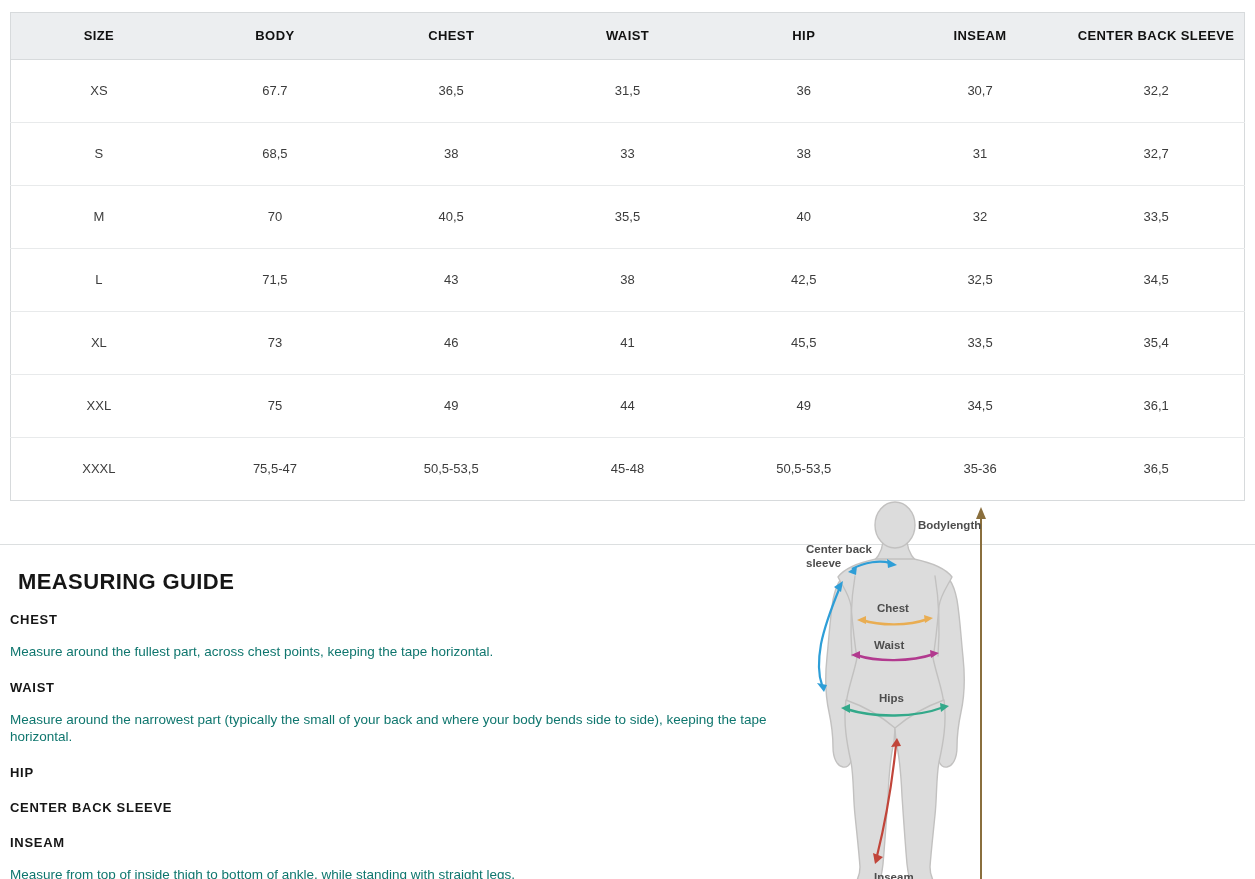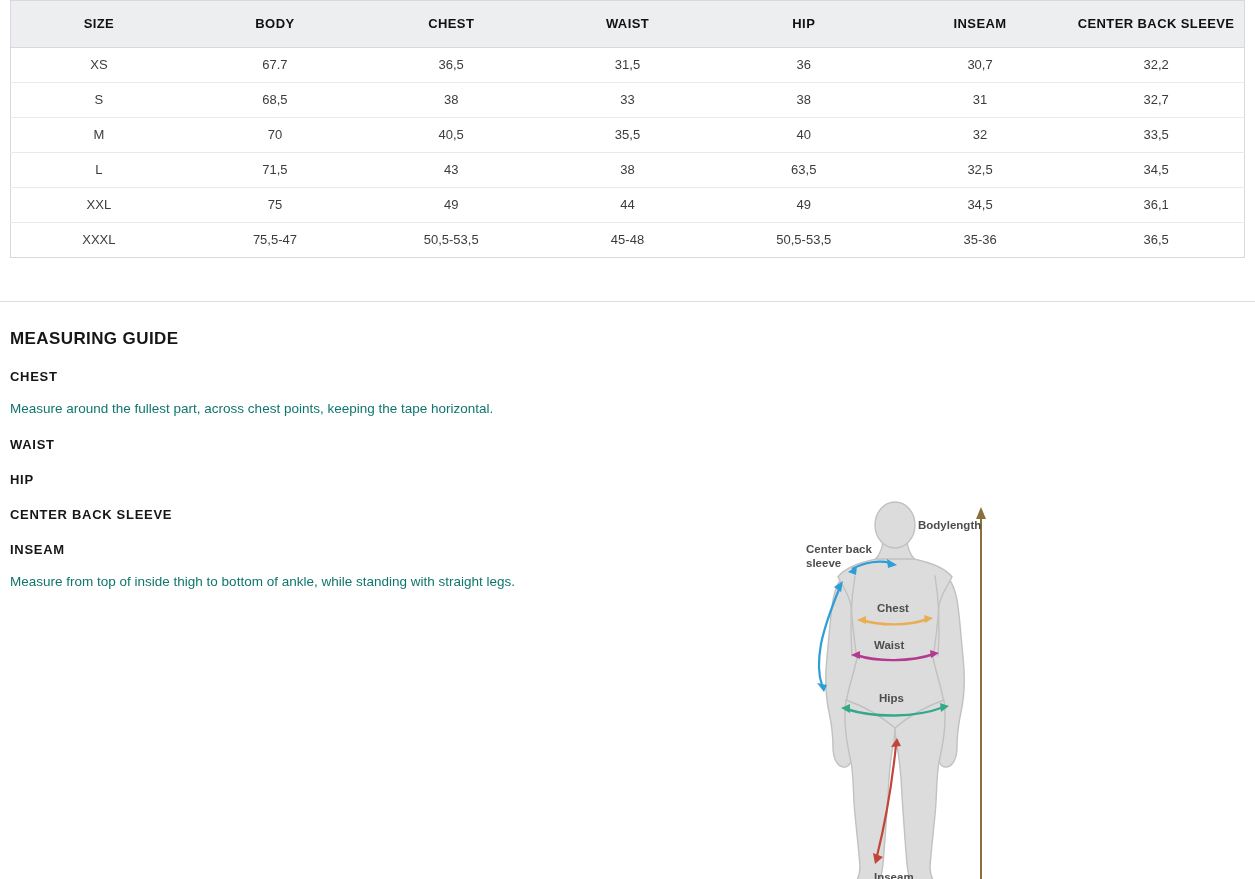--- a/index.html
+++ b/index.html
@@ -2,48 +2,48 @@
 <html><head>
 <meta charset="utf-8">
 <style>
   html,body{margin:0;padding:0;background:#fff;}
   body{
     width:1255px;height:879px;position:relative;overflow:hidden;
     font-family:"Liberation Sans","DejaVu Sans",sans-serif;
     -webkit-font-smoothing:antialiased;
   }
   
-  .table-wrap{margin:0 10px 0 10px;}
+  .table-wrap{margin:12px 10px 0 10px;}
   table.size-chart{
     width:100%;border-collapse:collapse;
     border:1px solid #d7dadc;
     table-layout:fixed;
   }
   table.size-chart th{
     background:#eceef0;
     font-size:13px;font-weight:bold;color:#111;
     letter-spacing:.4px;
     padding:15px 6px;line-height:16px;
     border-bottom:1px solid #d7dadc;
     text-align:center;
   }
   table.size-chart td{
     font-size:13px;color:#3c3c3c;
-    padding:9px 6px;line-height:16px;
+    padding:23px 6px;line-height:16px;
     text-align:center;
     border-bottom:1px solid #e8eaeb;
     background:#fff;
   }
   table.size-chart tr:last-child td{border-bottom:none;}
   
   .divider{height:1px;background:#dcdfe0;margin-top:43px;}
   
   .guide{margin:26px 0 0 10px;}
   .guide-title{
-    margin:0;font-size:17px;font-weight:bold;color:#161616;
+    margin:8px;font-size:22px;font-weight:bold;color:#161616;
     letter-spacing:.4px;line-height:21px;
   }
   .guide-section h3{
     margin:20px 0 0 0;font-size:13px;font-weight:bold;color:#161616;
     letter-spacing:.7px;line-height:15px;
   }
   .guide-section p{
     margin:16px 0 0 0;font-size:13.5px;color:#0f766e;line-height:17px;
     max-width:800px;
   }
@@ -94,23 +94,32 @@
         <td>35,5</td>
         <td>40</td>
         <td>32</td>
         <td>33,5</td>
       </tr>
       <tr>
         <td>L</td>
         <td>71,5</td>
         <td>43</td>
         <td>38</td>
-        <td>63,5</td>
+        <td>42,5</td>
         <td>32,5</td>
         <td>34,5</td>
+      </tr>
+      <tr>
+        <td>XL</td>
+        <td>73</td>
+        <td>46</td>
+        <td>41</td>
+        <td>45,5</td>
+        <td>33,5</td>
+        <td>35,4</td>
       </tr>
       <tr>
         <td>XXL</td>
         <td>75</td>
         <td>49</td>
         <td>44</td>
         <td>49</td>
         <td>34,5</td>
         <td>36,1</td>
       </tr>
@@ -131,20 +140,21 @@
 
 <div class="guide">
   <h2 class="guide-title">MEASURING GUIDE</h2>
 
   <div class="guide-section">
     <h3>CHEST</h3>
     <p>Measure around the fullest part, across chest points, keeping the tape horizontal.</p>
   </div>
   <div class="guide-section">
     <h3>WAIST</h3>
+    <p>Measure around the narrowest part (typically the small of your back and where your body bends side to side), keeping the tape horizontal.</p>
   </div>
   <div class="guide-section">
     <h3>HIP</h3>
   </div>
   <div class="guide-section">
     <h3>CENTER BACK SLEEVE</h3>
   </div>
   <div class="guide-section">
     <h3>INSEAM</h3>
     <p>Measure from top of inside thigh to bottom of ankle, while standing with straight legs.</p>

